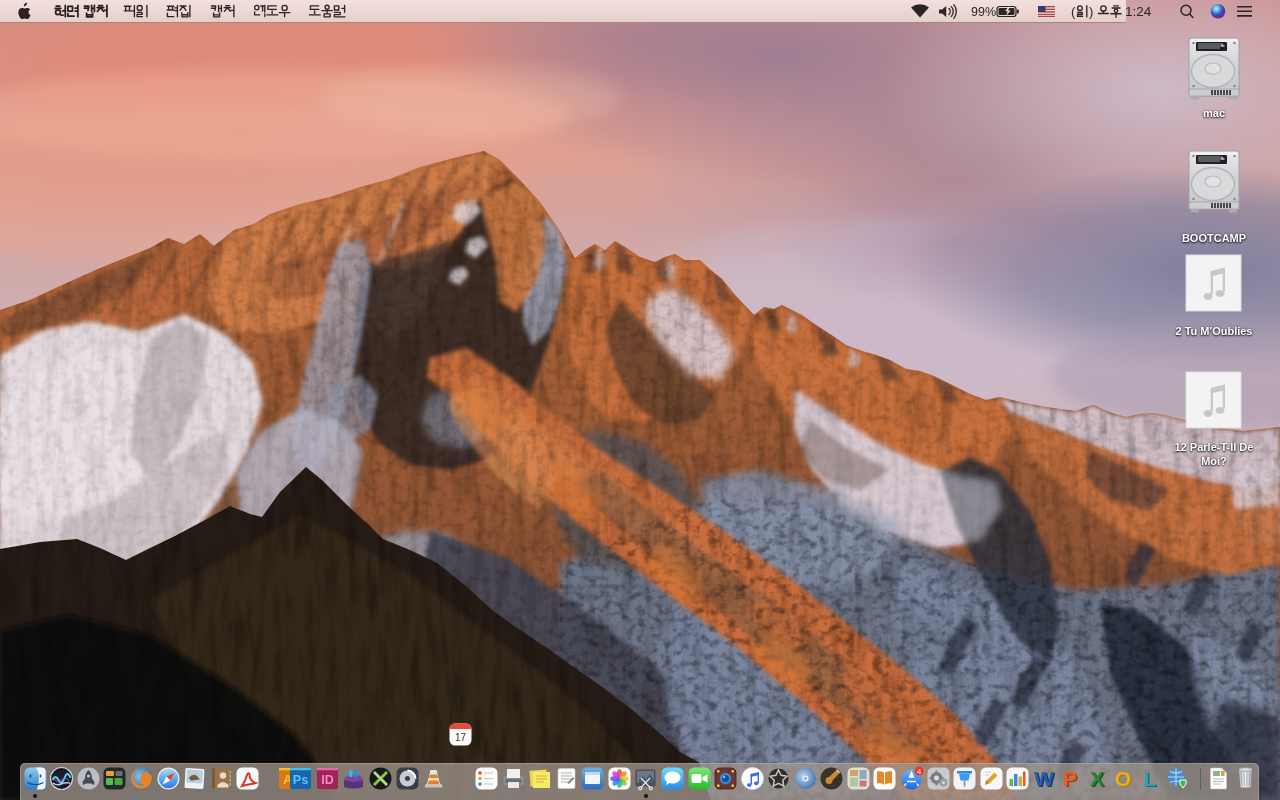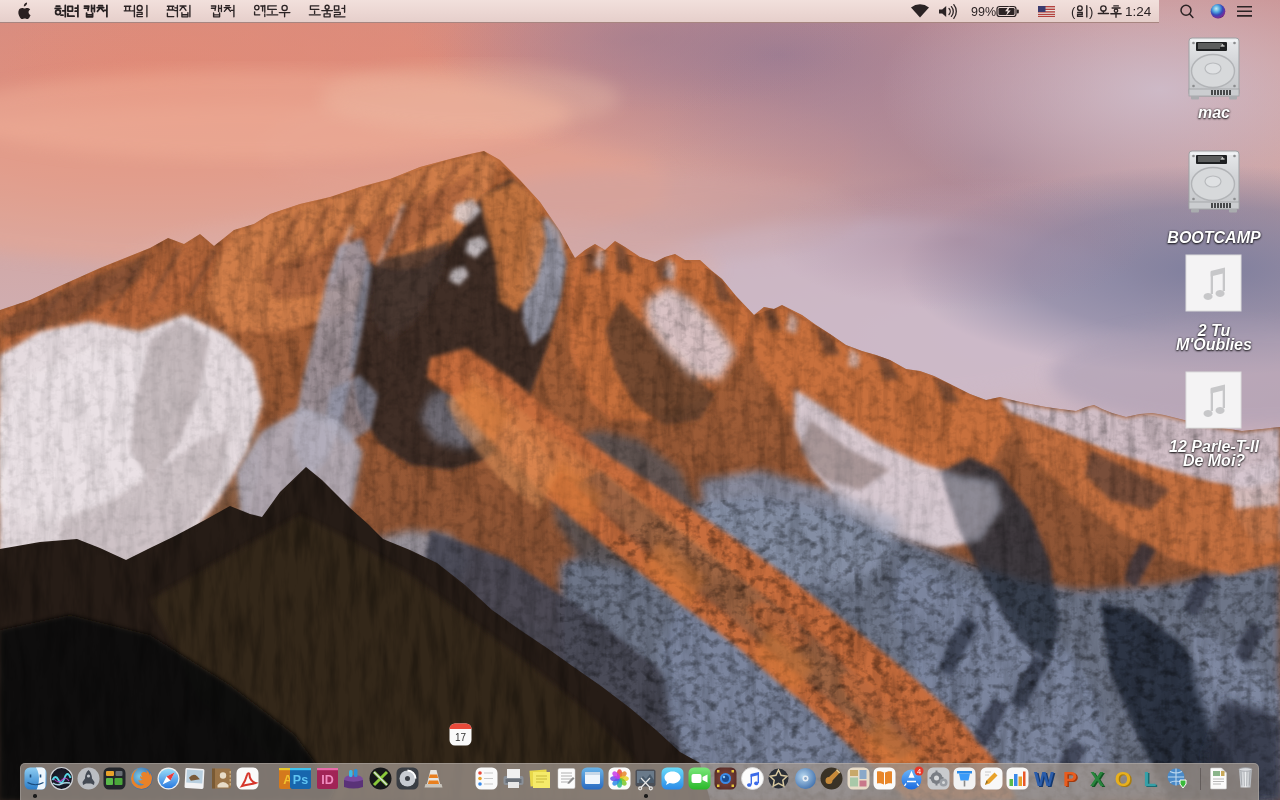--- a/index.html
+++ b/index.html
@@ -1,19 +1,19 @@
 <!DOCTYPE html>
 <html><head>
 <meta charset="utf-8">
 <style>
   html,body{margin:0;padding:0;width:1280px;height:800px;overflow:hidden;font-family:"Liberation Sans",sans-serif;}
   #wall{position:absolute;left:0;top:0;width:1280px;height:800px;}
   
-  #menubar{position:absolute;left:0;top:0;width:1126px;height:22px;background:linear-gradient(#f2e0dc,#e6cfcb);border-bottom:1px solid #a78580;display:flex;align-items:center;z-index:50;padding-left:33px;}
-  .dlabel{color:#fff;font-weight:bold;font-size:16px;line-height:14px;text-align:center;text-shadow:0 1px 2px rgba(0,0,0,.85),0 0 2px rgba(0,0,0,.6);margin-top:3px;font-style:italic;}
+  #menubar{position:absolute;left:0;top:0;width:1126px;height:22px;background:linear-gradient(#f2e0dc,#e6cfcb);border-bottom:1px solid #a78580;display:flex;align-items:center;z-index:50;}
+  .dlabel{color:#fff;font-weight:bold;font-size:11px;line-height:14px;text-align:center;text-shadow:0 1px 2px rgba(0,0,0,.85),0 0 2px rgba(0,0,0,.6);margin-top:3px;}
   
   #dock{position:absolute;left:20px;top:763px;width:1239px;height:37px;background:rgba(157,147,140,.78);border:1px solid rgba(255,255,255,.18);border-bottom:none;border-radius:5px 5px 0 0;z-index:40;display:flex;align-items:center;padding:0 3px;box-sizing:border-box;}
 </style>
 </head>
 <body>
 
 <svg id="wall" width="1280" height="800" viewBox="0 0 1280 800" preserveAspectRatio="none">
  <defs>
   <linearGradient id="sky" x1="0" y1="0" x2="0" y2="1">
    <stop offset="0" stop-color="#cb8f8d"></stop>

